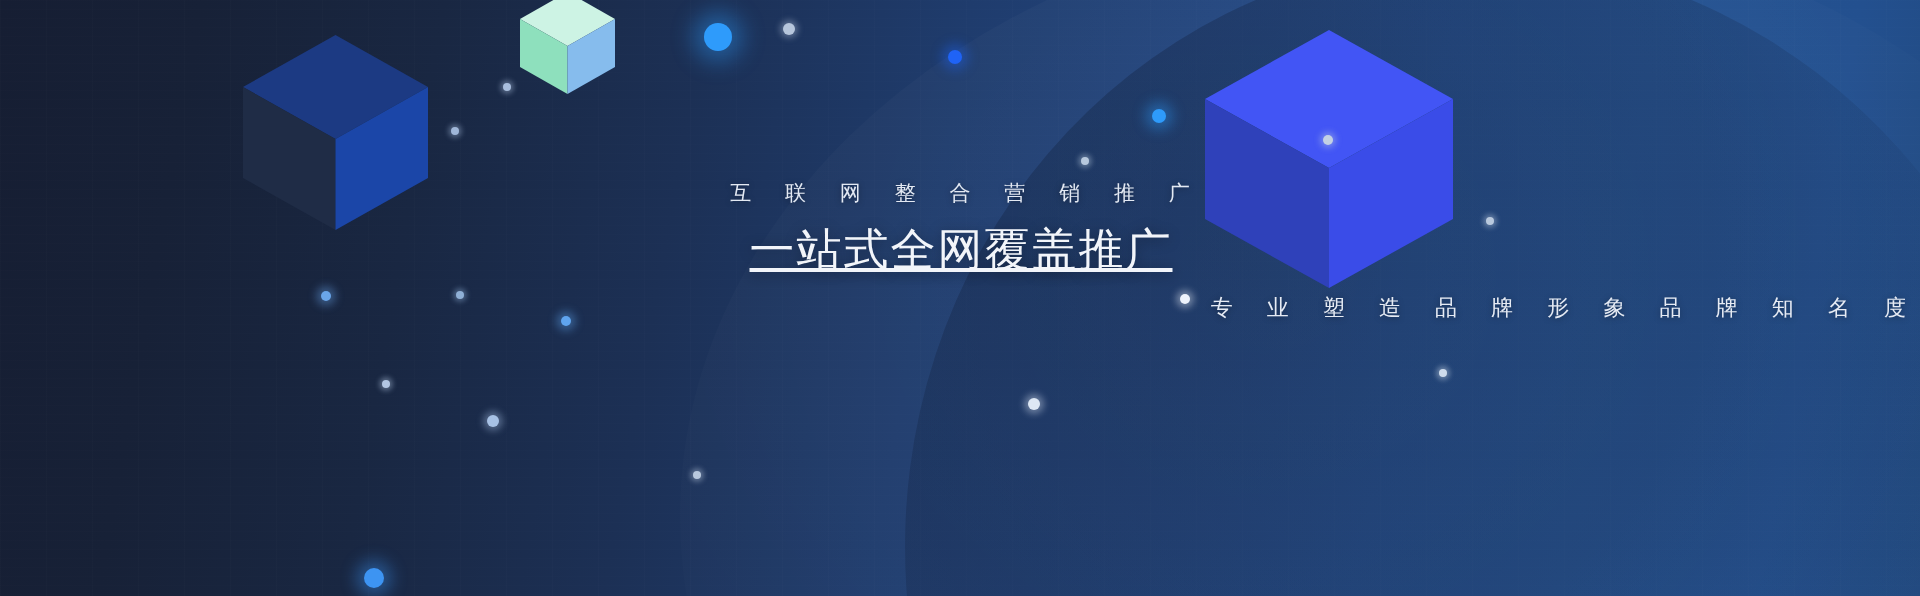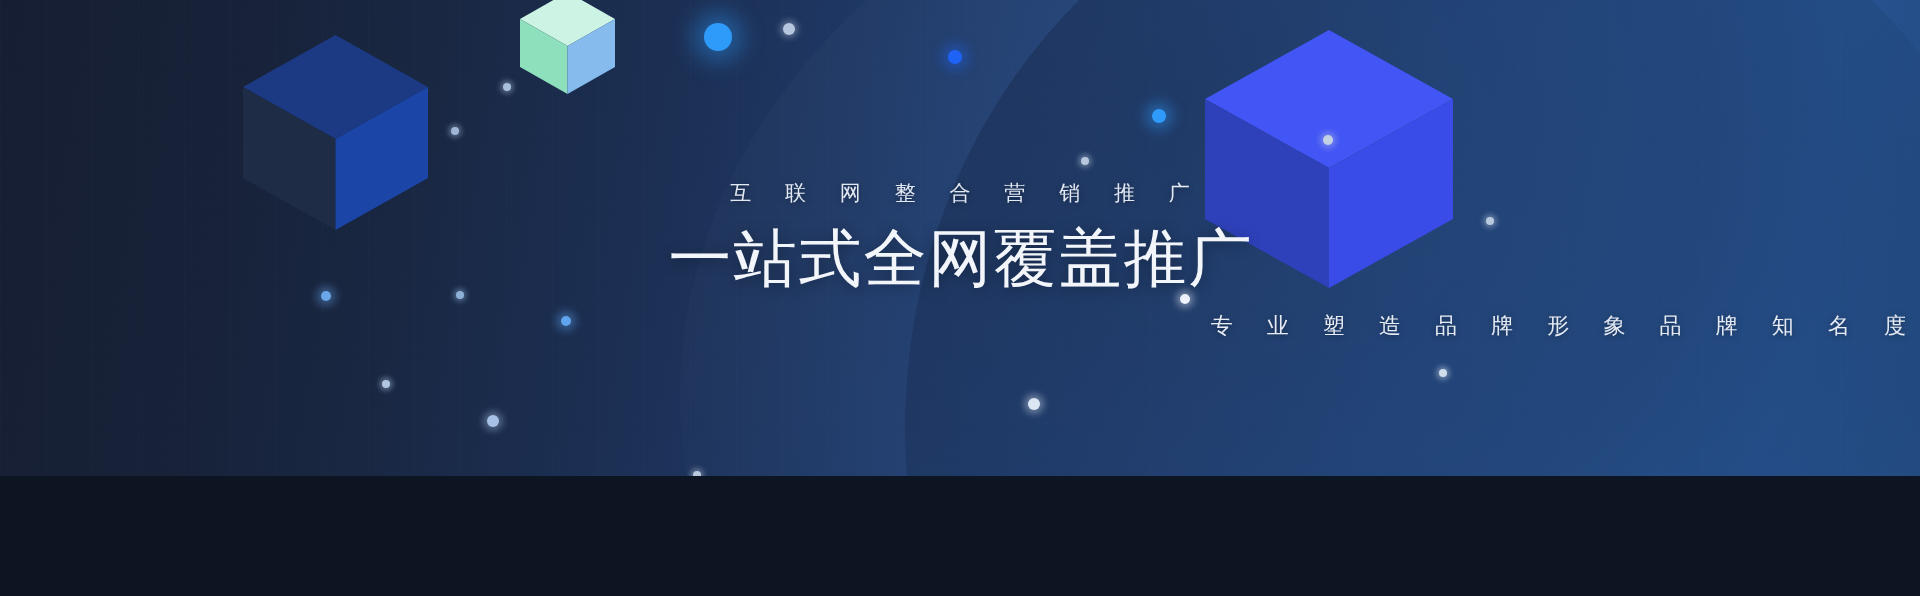--- a/index.html
+++ b/index.html
@@ -8,21 +8,21 @@
     padding: 0;
     background: #0d1422;
   }
   body {
     font-family: "Liberation Sans", "DejaVu Sans", sans-serif;
   }
 
   .banner {
     position: relative;
     width: 1920px;
-    height: 476px;
+    height: 596px;
     overflow: hidden;
     background: linear-gradient(100deg,
         #161e33 0%,
         #172137 10%,
         #192742 22%,
         #1c3055 35%,
         #1f3c6d 48%,
         #22457e 60%,
         #234e8e 72%,
         #245291 82%,
@@ -112,28 +112,29 @@
     font-size: 21px;
     line-height: 1;
     letter-spacing: 14px;
     text-indent: 14px;
     color: #e3e9f3;
     font-weight: 400;
     margin: 0 0 24px 0;
     text-shadow: 0 1px 6px rgba(0,0,0,0.35);
   }
   .headline {
-    font-size: 63px;
+    font-size: 45px;
     line-height: 1;
     letter-spacing: 2px;
     text-indent: 2px;
     color: #f2f5fa;
     font-weight: 400;
     margin: 0 0 25px 0;
     text-shadow: 0 2px 14px rgba(0,0,0,0.38);
+    text-decoration: underline;
   }
   .tagline {
     font-size: 22px;
     line-height: 1;
     letter-spacing: 14px;
     text-indent: 14px;
     color: #e6ebf4;
     font-weight: 400;
     margin: 0;
     text-shadow: 0 1px 6px rgba(0,0,0,0.35);

